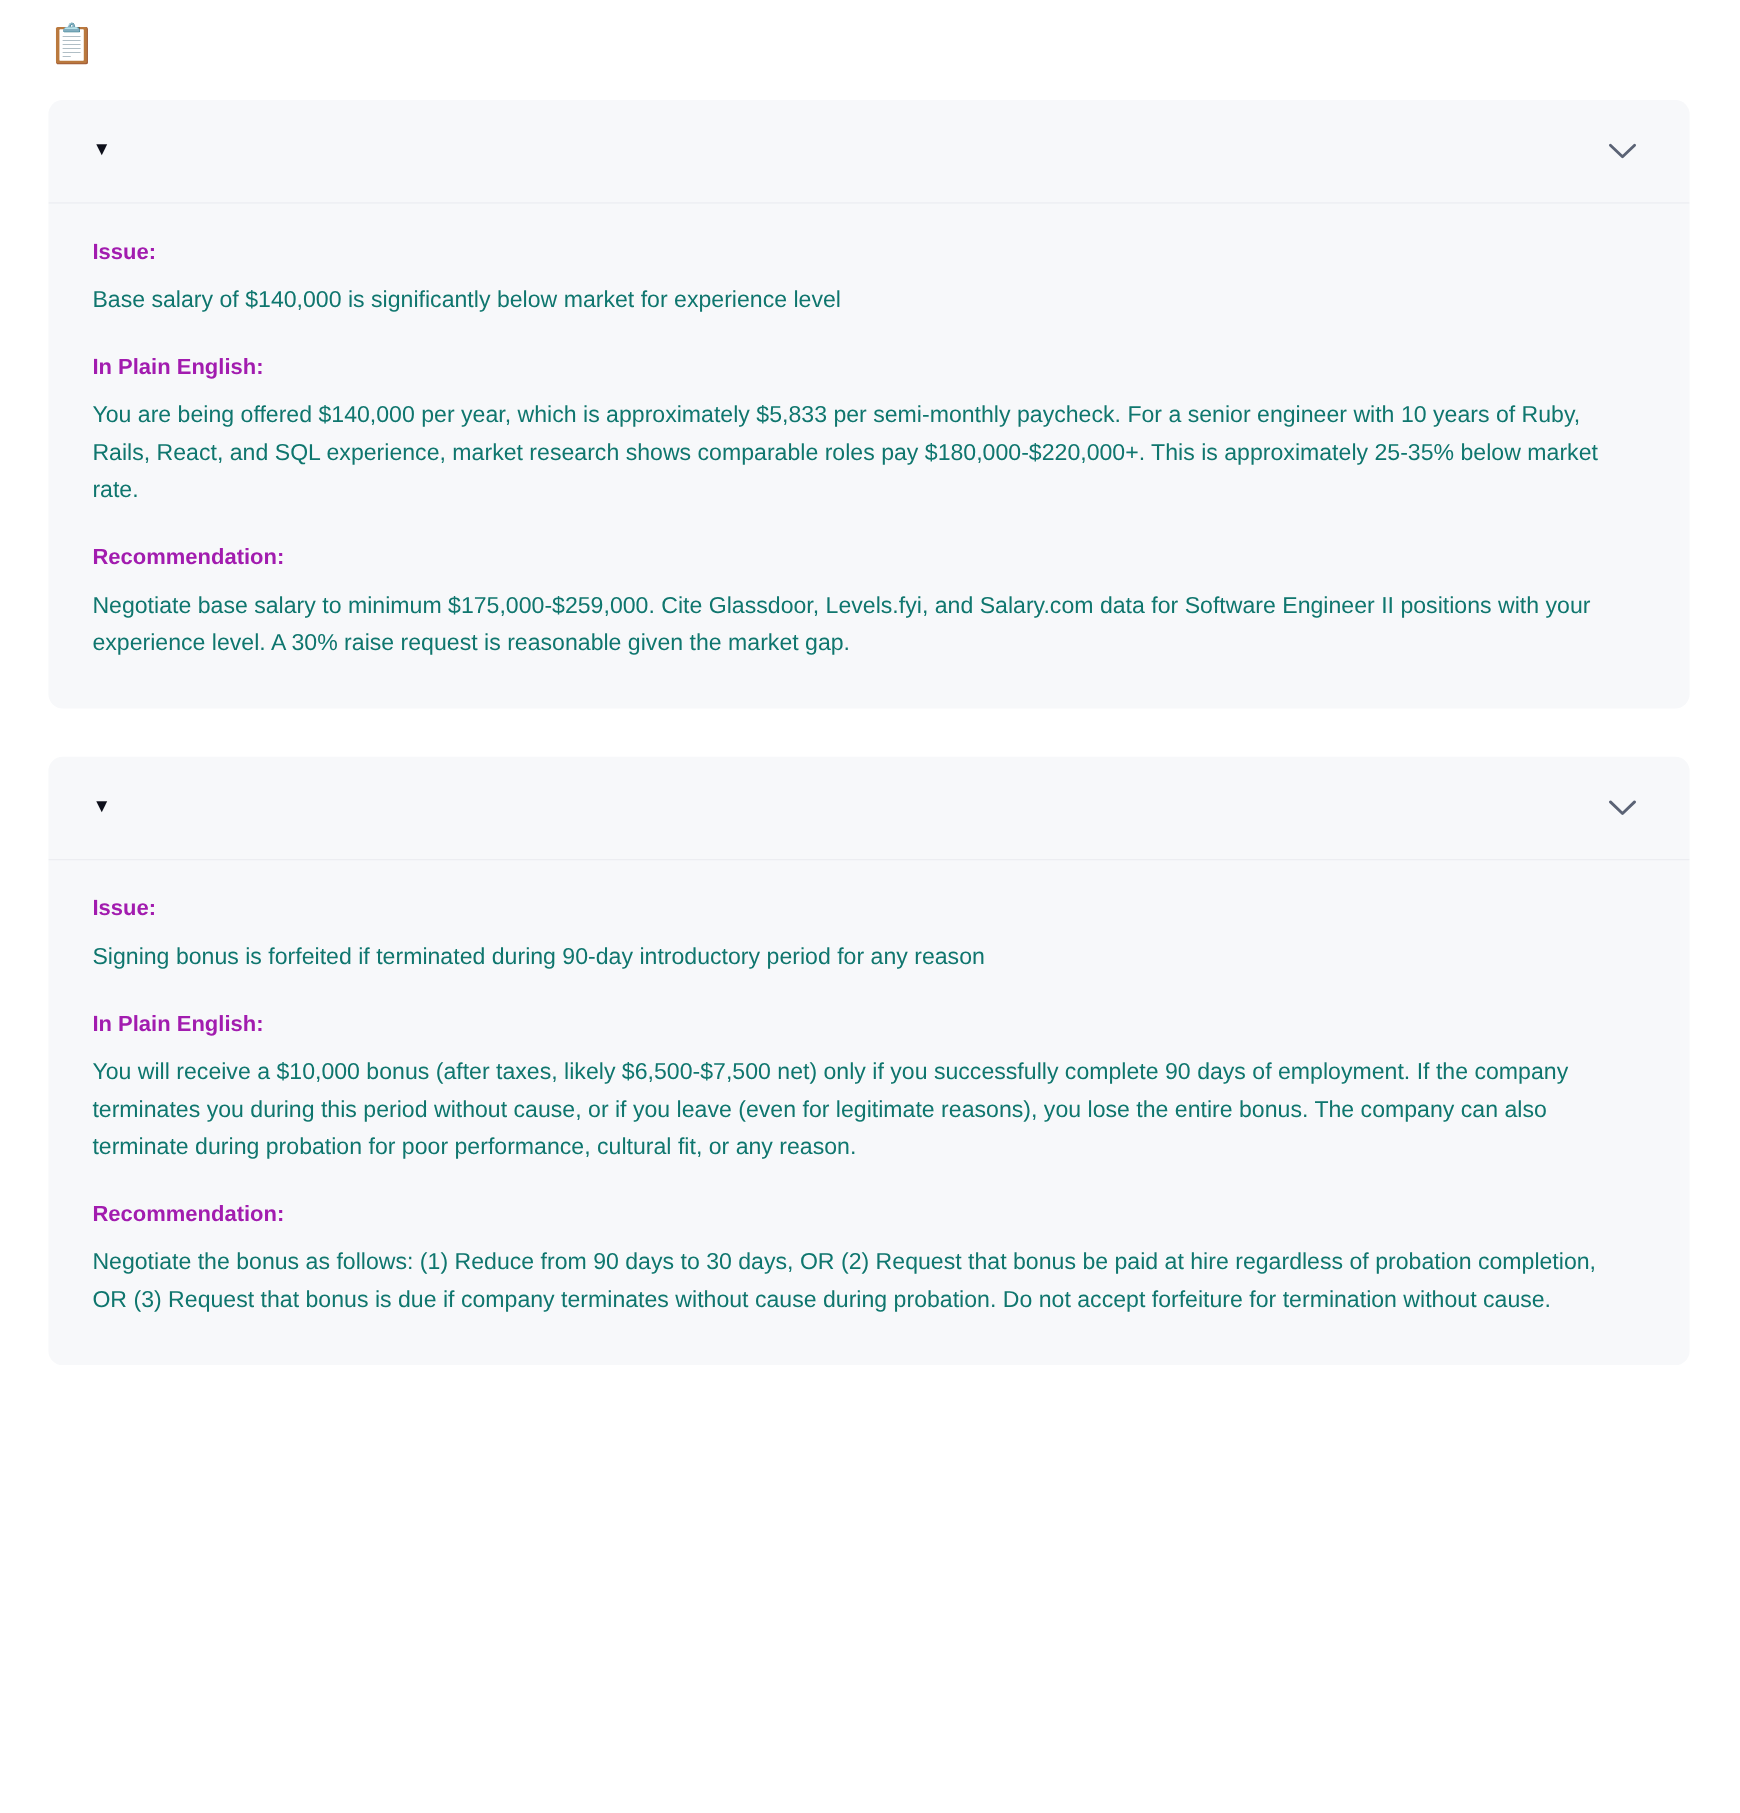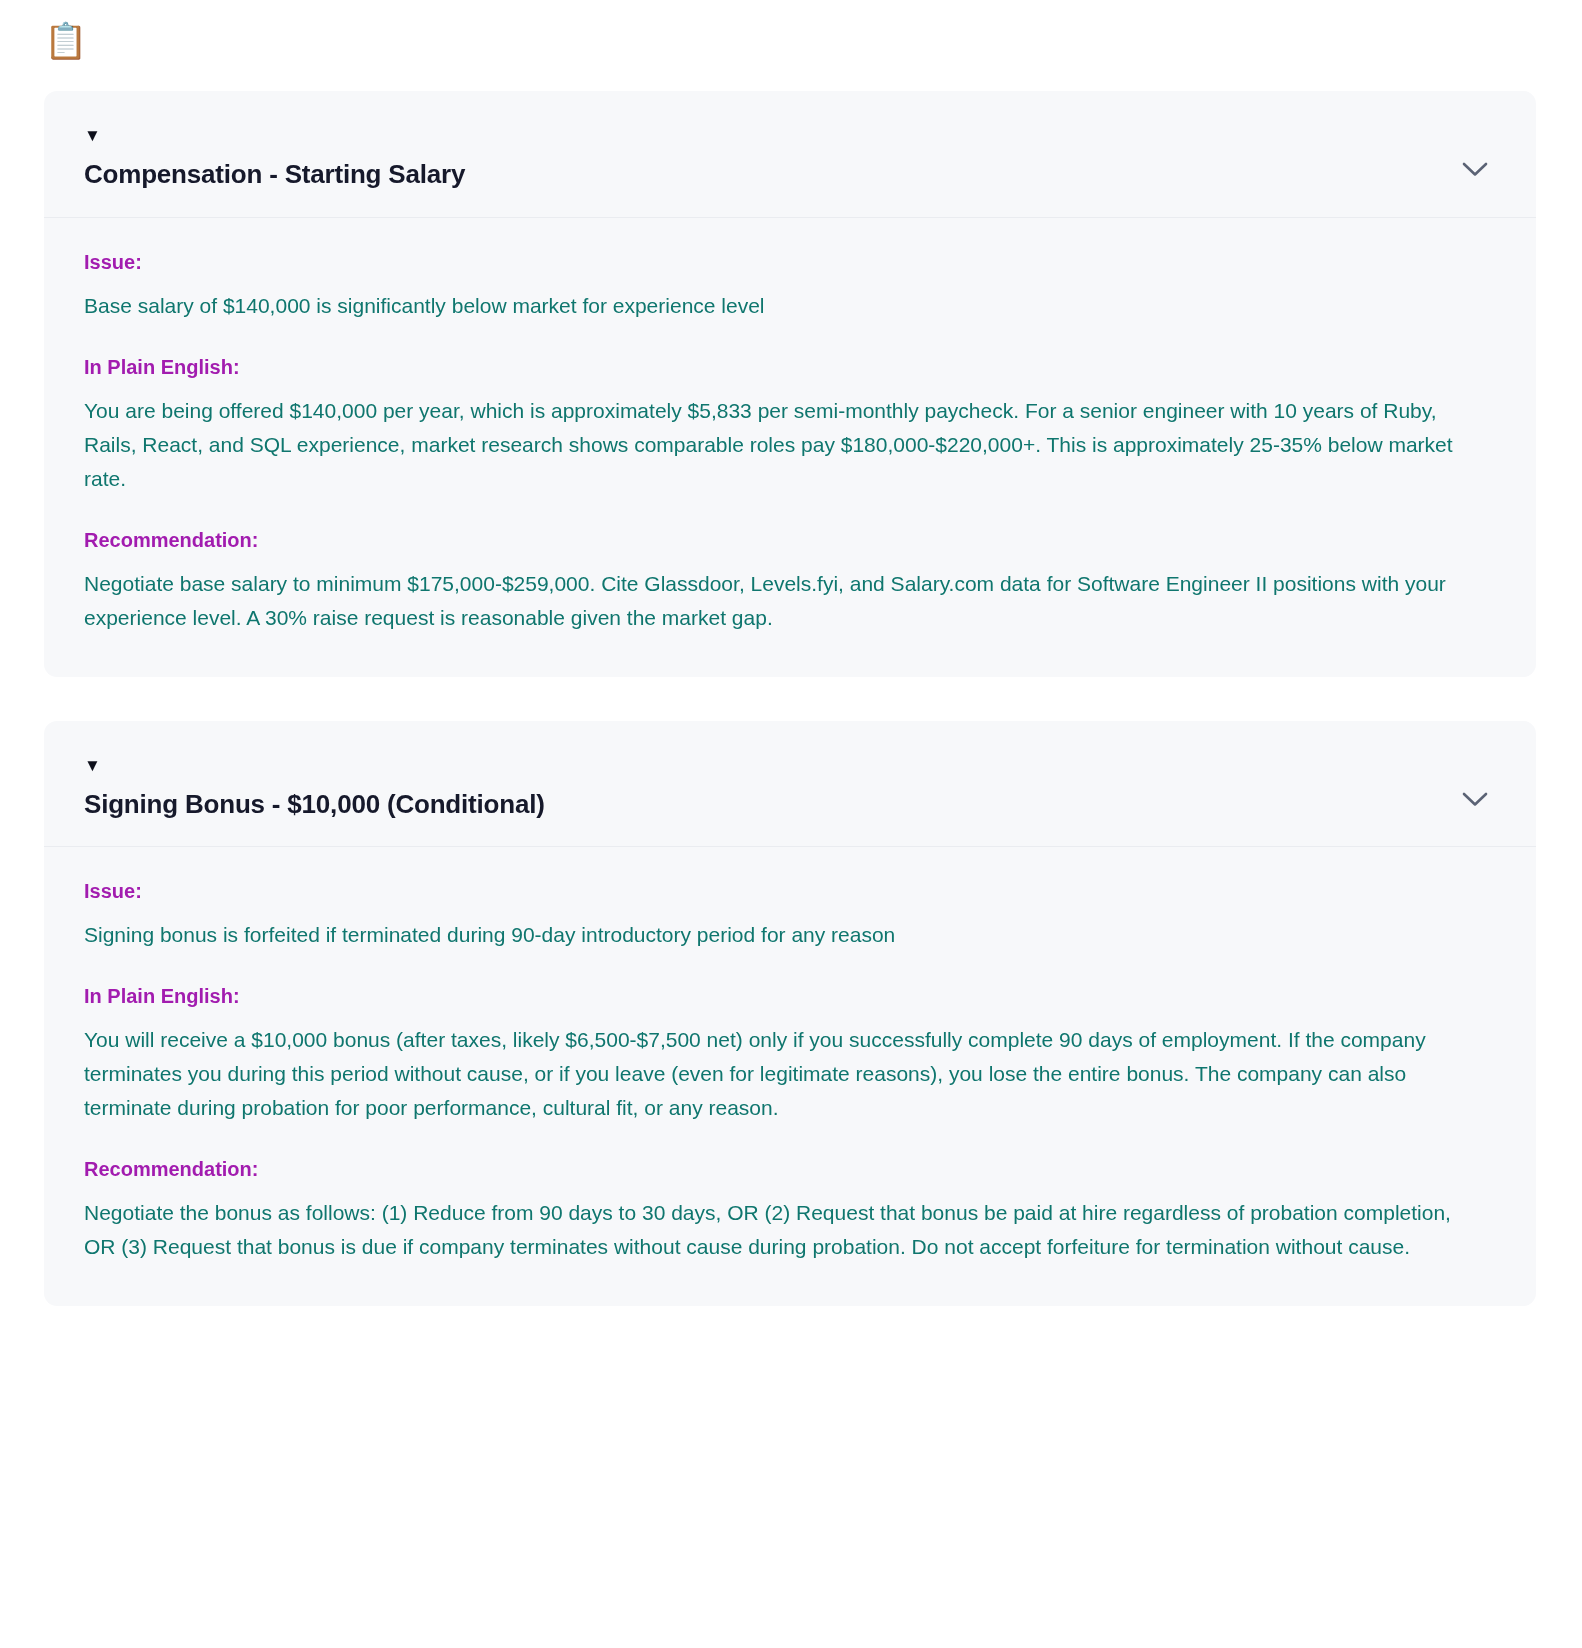--- a/index.html
+++ b/index.html
@@ -119,21 +119,20 @@
 
   <h1 class="page-title">
     <span class="emoji">📋</span>
   </h1>
 
   <div class="clause-list">
 
     <section class="clause-card">
       <div class="clause-header">
         <div class="clause-marker">▼</div>
-        <h2 class="clause-title">Compensation - Starting Salary</h2>
         <button class="chevron-btn" aria-label="collapse">
           <svg width="26" height="15" viewBox="0 0 26 15" fill="none" xmlns="http://www.w3.org/2000/svg">
             <path d="M2 2 L13 12.5 L24 2" stroke="#5b6375" stroke-width="2.6" stroke-linecap="round" stroke-linejoin="round"></path>
           </svg>
         </button>
       </div>
       <div class="clause-body">
         <div class="field-block">
           <p class="field-label">Issue:</p>
           <p class="field-text">Base salary of $140,000 is significantly below market for experience level</p>
@@ -145,21 +144,20 @@
         <div class="field-block">
           <p class="field-label">Recommendation:</p>
           <p class="field-text">Negotiate base salary to minimum $175,000-$259,000. Cite Glassdoor, Levels.fyi, and Salary.com data for Software Engineer II positions with your experience level. A 30% raise request is reasonable given the market gap.</p>
         </div>
       </div>
     </section>
 
     <section class="clause-card">
       <div class="clause-header">
         <div class="clause-marker">▼</div>
-        <h2 class="clause-title">Signing Bonus - $10,000 (Conditional)</h2>
         <button class="chevron-btn" aria-label="collapse">
           <svg width="26" height="15" viewBox="0 0 26 15" fill="none" xmlns="http://www.w3.org/2000/svg">
             <path d="M2 2 L13 12.5 L24 2" stroke="#5b6375" stroke-width="2.6" stroke-linecap="round" stroke-linejoin="round"></path>
           </svg>
         </button>
       </div>
       <div class="clause-body">
         <div class="field-block">
           <p class="field-label">Issue:</p>
           <p class="field-text">Signing bonus is forfeited if terminated during 90-day introductory period for any reason</p>

